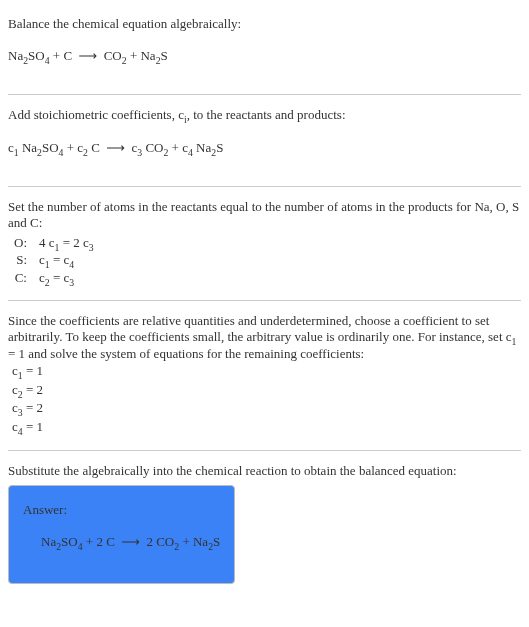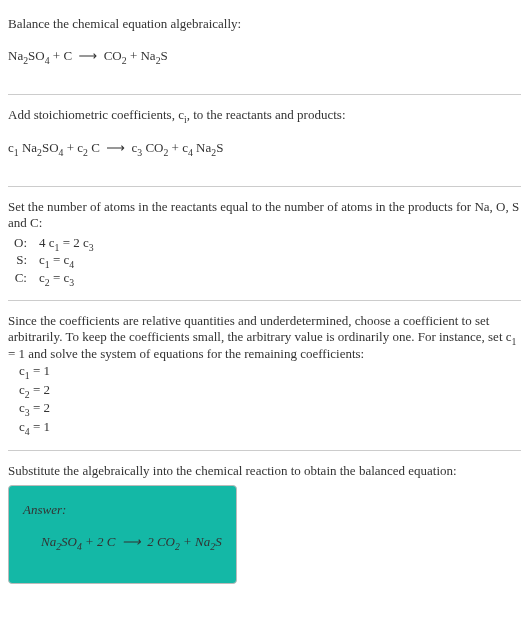--- a/index.html
+++ b/index.html
@@ -39,31 +39,30 @@
     }
     .atom-table td:first-child {
       text-align: right;
     }
     .answer-box {
       border: 1px solid #bbb;
       border-radius: 4px;
       padding: 16px 14px;
       display: inline-block;
       margin-top: 6px;
-      background: #14b8a6;
-      font-style: italic;
+      background: #3b82f6;
     }
     .answer-label {
       margin-bottom: 6px;
     }
     .answer-eq {
       padding-left: 18px;
     }
     .coeff-list div {
-      margin: 1px 11px;
+      margin: 1px 4px;
     }
   </style>
 </head>
 <body>
 
 <div class="section">
   <div>Balance the chemical equation algebraically:</div>
   <div class="equation">Na<span class="sub">2</span>SO<span class="sub">4</span> + C &nbsp;⟶&nbsp; CO<span class="sub">2</span> + Na<span class="sub">2</span>S</div>
 </div>
 

